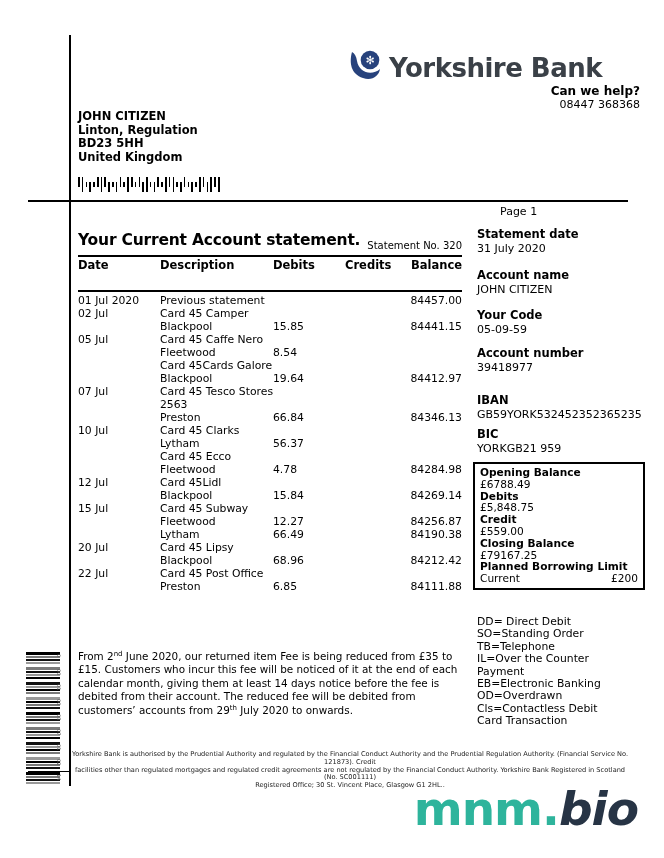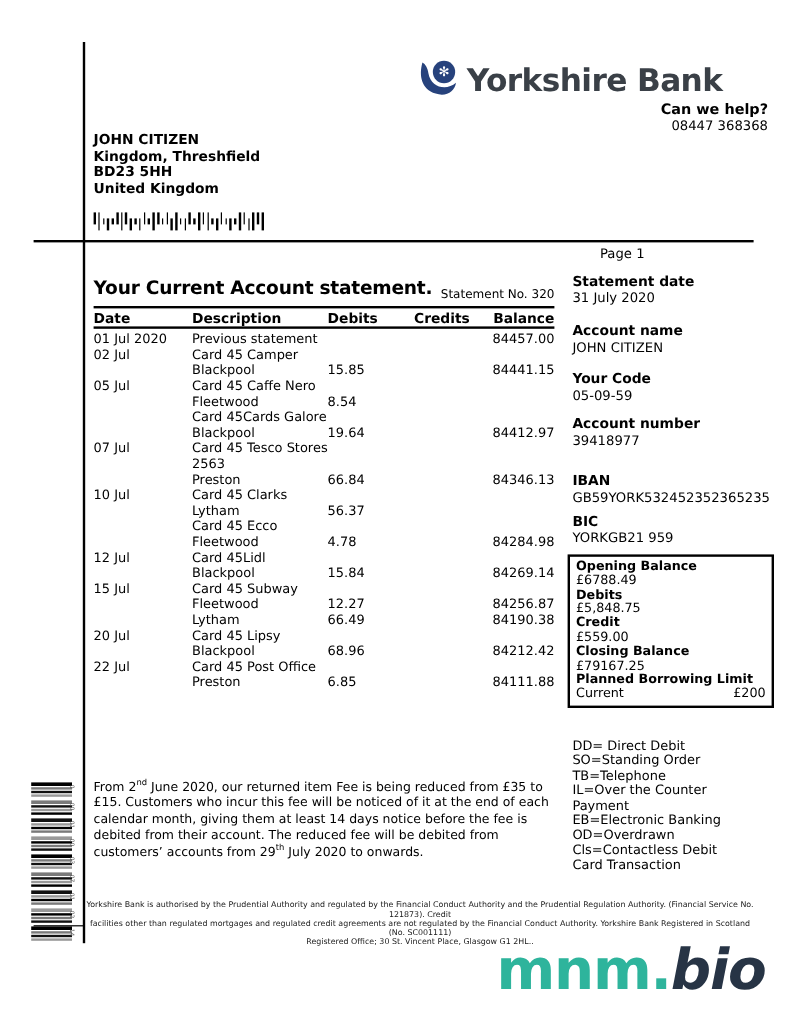--- a/index.html
+++ b/index.html
@@ -23,21 +23,21 @@
   
   .pagenum{position:absolute;left:500px;top:205px;font-size:11px;}
   .dblock{position:absolute;left:477px;font-size:11px;line-height:13.5px;}
   .d-label{font-weight:bold;font-size:11.5px;}
   
   .title{position:absolute;left:78px;top:231px;font-size:15.5px;font-weight:bold;letter-spacing:-0.2px;}
   .stmt-no{position:absolute;right:202px;top:240px;font-size:10px;}
   .table{position:absolute;left:78px;top:255px;width:384px;}
   .thead{display:grid;grid-template-columns:82px 113px 72px 40px 77px;
          border-top:2px solid #000;border-bottom:2px solid #000;
-         font-weight:bold;font-size:11.5px;padding:1px 0 0 0;}
+         font-weight:bold;font-size:11.5px;padding:1px 0 18px 0;}
   .thead .c4{text-align:right;}
   .trow{display:grid;grid-template-columns:82px 113px 72px 40px 77px;font-size:10.8px;line-height:13px;}
   .tcell{white-space:nowrap;}
   .tcell.c4{text-align:right;}
   .tbody{padding-top:2px;}
   
   .sumbox{position:absolute;left:473px;top:462px;width:158px;border:2px solid #000;
           padding:3px 5px;font-size:10.6px;line-height:11.8px;}
   .sum-label{font-weight:bold;}
   .borrow-row{display:flex;justify-content:space-between;}
@@ -79,21 +79,21 @@
     <span class="logo-text">Yorkshire Bank</span>
   </div>
 
   <div class="help">
     <div class="help-label">Can we help?</div>
     <div class="help-phone">08447 368368</div>
   </div>
 
   <div class="recipient">
       <div class="addr-line">JOHN CITIZEN</div>
-      <div class="addr-line">Kingdom, Threshfield</div>
+      <div class="addr-line">Linton, Regulation</div>
       <div class="addr-line">BD23 5HH</div>
       <div class="addr-line">United Kingdom</div>
     </div>
 
 
   <div class="mailbarcode" id="mailbarcode">
       <div class="mbar" style="margin-top: 0px; height: 10px;"></div>
       <div class="mbar" style="margin-top: 0px; height: 15px;"></div>
       <div class="mbar" style="margin-top: 5px; height: 5px;"></div>
       <div class="mbar" style="margin-top: 5px; height: 10px;"></div>

